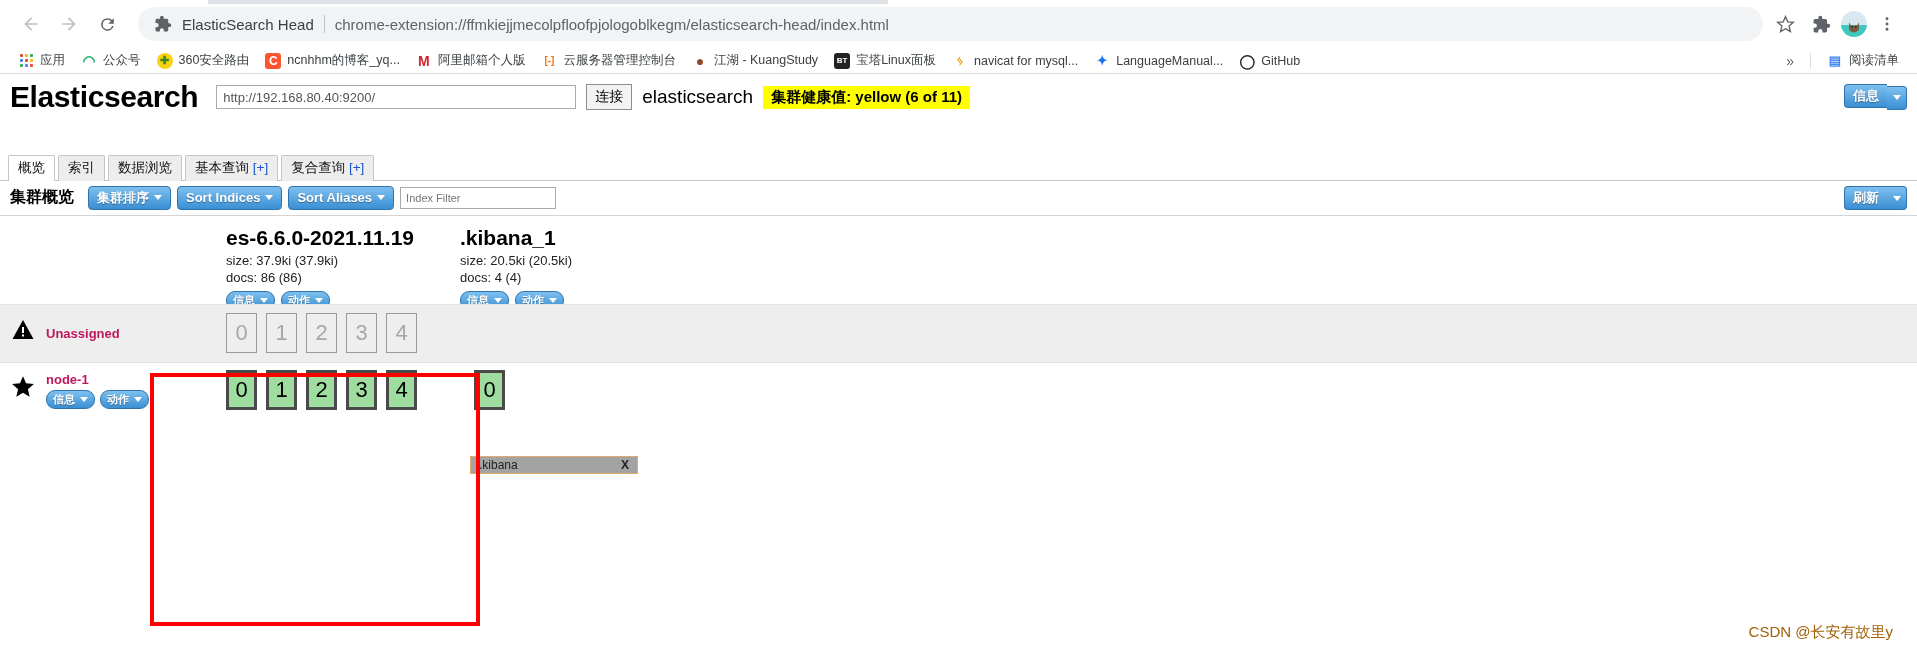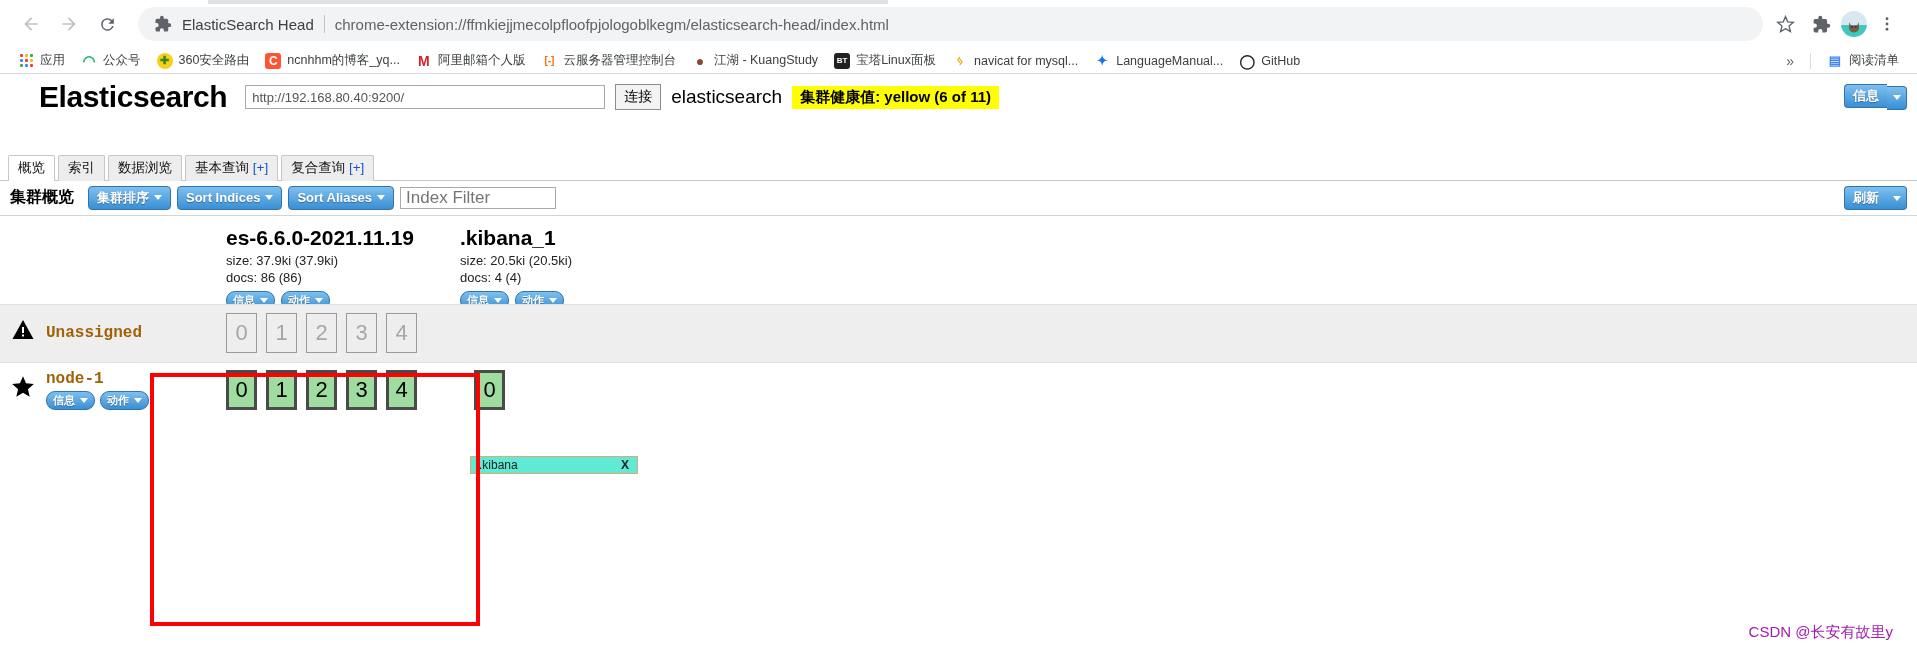--- a/index.html
+++ b/index.html
@@ -104,21 +104,20 @@
   .apps-grid i { width:3px;height:3px;display:block;border-radius:1px; }
 
   
   #es-app { background:#fff; }
   .es-header {
     display:flex; align-items:center;
     padding:6px 10px 4px 10px;
     gap:10px;
     position:relative;
     background:#fff;
-    margin-left:29px;
   }
   .es-logo {
     font-size:30px; font-weight:bold; letter-spacing:-0.4px;
     color:#000; font-family:"Liberation Sans", sans-serif;
     padding-right:8px;
   }
   .es-url-input {
     width:360px; height:24px; font-size:13px;
     border:1px solid #a9a9a9; padding:2px 6px;
     font-family:"Liberation Sans", sans-serif; color:#555;
@@ -181,55 +180,55 @@
   
   .es-toolbar {
     display:flex; align-items:center; gap:6px;
     padding:5px 10px;
     border-bottom:1px solid #d4d4d4;
     background:#fff;
     position:relative;
   }
   .es-toolbar-title { font-size:16px; font-weight:bold; color:#000; margin-right:8px; }
   .idx-filter {
-    width:156px; height:22px; font-size:17px; color:#9a9a9a;
+    width:156px; height:22px; font-size:11px; color:#9a9a9a;
     border:1px solid #a9a9a9; padding:1px 5px; background:#fff;
     font-family:"Liberation Sans", sans-serif;
   }
   .es-toolbar-right { position:absolute; right:10px; top:5px; display:flex;margin-left:27px; }
 
   
   .cluster-area { position:relative; }
   .index-header-row {
     display:flex; padding-left:226px; padding-top:10px; height:88px;
   }
   .index-col { width:164px; margin-right:70px; }
   .index-name { font-size:21px; font-weight:bold; color:#000; margin-bottom:2px;
                 white-space:nowrap; font-family:"Liberation Sans", sans-serif;}
   .index-meta { font-size:13px; color:#222; line-height:1.35; }
   .index-btns { margin-top:4px; display:flex; gap:6px; }
   .alias-bar {
     position:absolute; left:470px; top:240px;
     width:168px; height:18px;
-    background:#5eead4; border:1px solid #e0a96d;
+    background:#a3a3a3; border:1px solid #e0a96d;
     display:flex; align-items:center; justify-content:space-between;
     padding:0 8px; font-size:12px; color:#222;
   }
   .alias-x { font-weight:bold; cursor:pointer; }
 
   .node-row {
     display:flex; align-items:center;
     height:56px; border-top:1px solid #e3e3e3;
     position:relative;
   }
   .node-row.unassigned { background:#eeeeee; height:58px; }
   .node-icon { width:46px; text-align:center; font-size:22px; color:#000; }
   .node-label { width:176px; }
-  .node-name { font-size:16px; font-weight:bold; color:#a16207;
-               font-family:Liberation Mono, monospace;}
+  .node-name { font-size:13px; font-weight:bold; color:#be185d;
+               font-family:Liberation Sans, sans-serif;}
   .node-btns { display:flex; gap:5px; margin-top:3px; }
   .shard-strip { display:flex; gap:9px; margin-left:4px; }
   .shard {
     width:31px; height:40px;
     display:flex; align-items:center; justify-content:center;
     font-size:22px; font-family:"Liberation Sans", sans-serif;
   }
   .shard.empty { border:1px solid #9a9a9a; background:transparent; color:#a7a7a7; }
   .shard.assigned { border:3px solid #4a4a4a; background:#9fdc9f; color:#000; }
   .shard-gap { width:53px; }
@@ -238,21 +237,21 @@
   .annot-rect {
     position:absolute;
     left:150px; top:157px; width:330px; height:253px;
     border:4px solid #ff0000;
     pointer-events:none;
     z-index:50;
   }
 
   .watermark {
     position:absolute; right:24px; bottom:14px;
-    font-size:15px; color:#a21caf;
+    font-size:15px; color:#a16207;
     font-family:"Liberation Sans", sans-serif;
     margin-top:17px;
   }
 </style>
 </head>
 <body>
 
 <div id="browser-chrome">
 
   <div class="omni-row">

